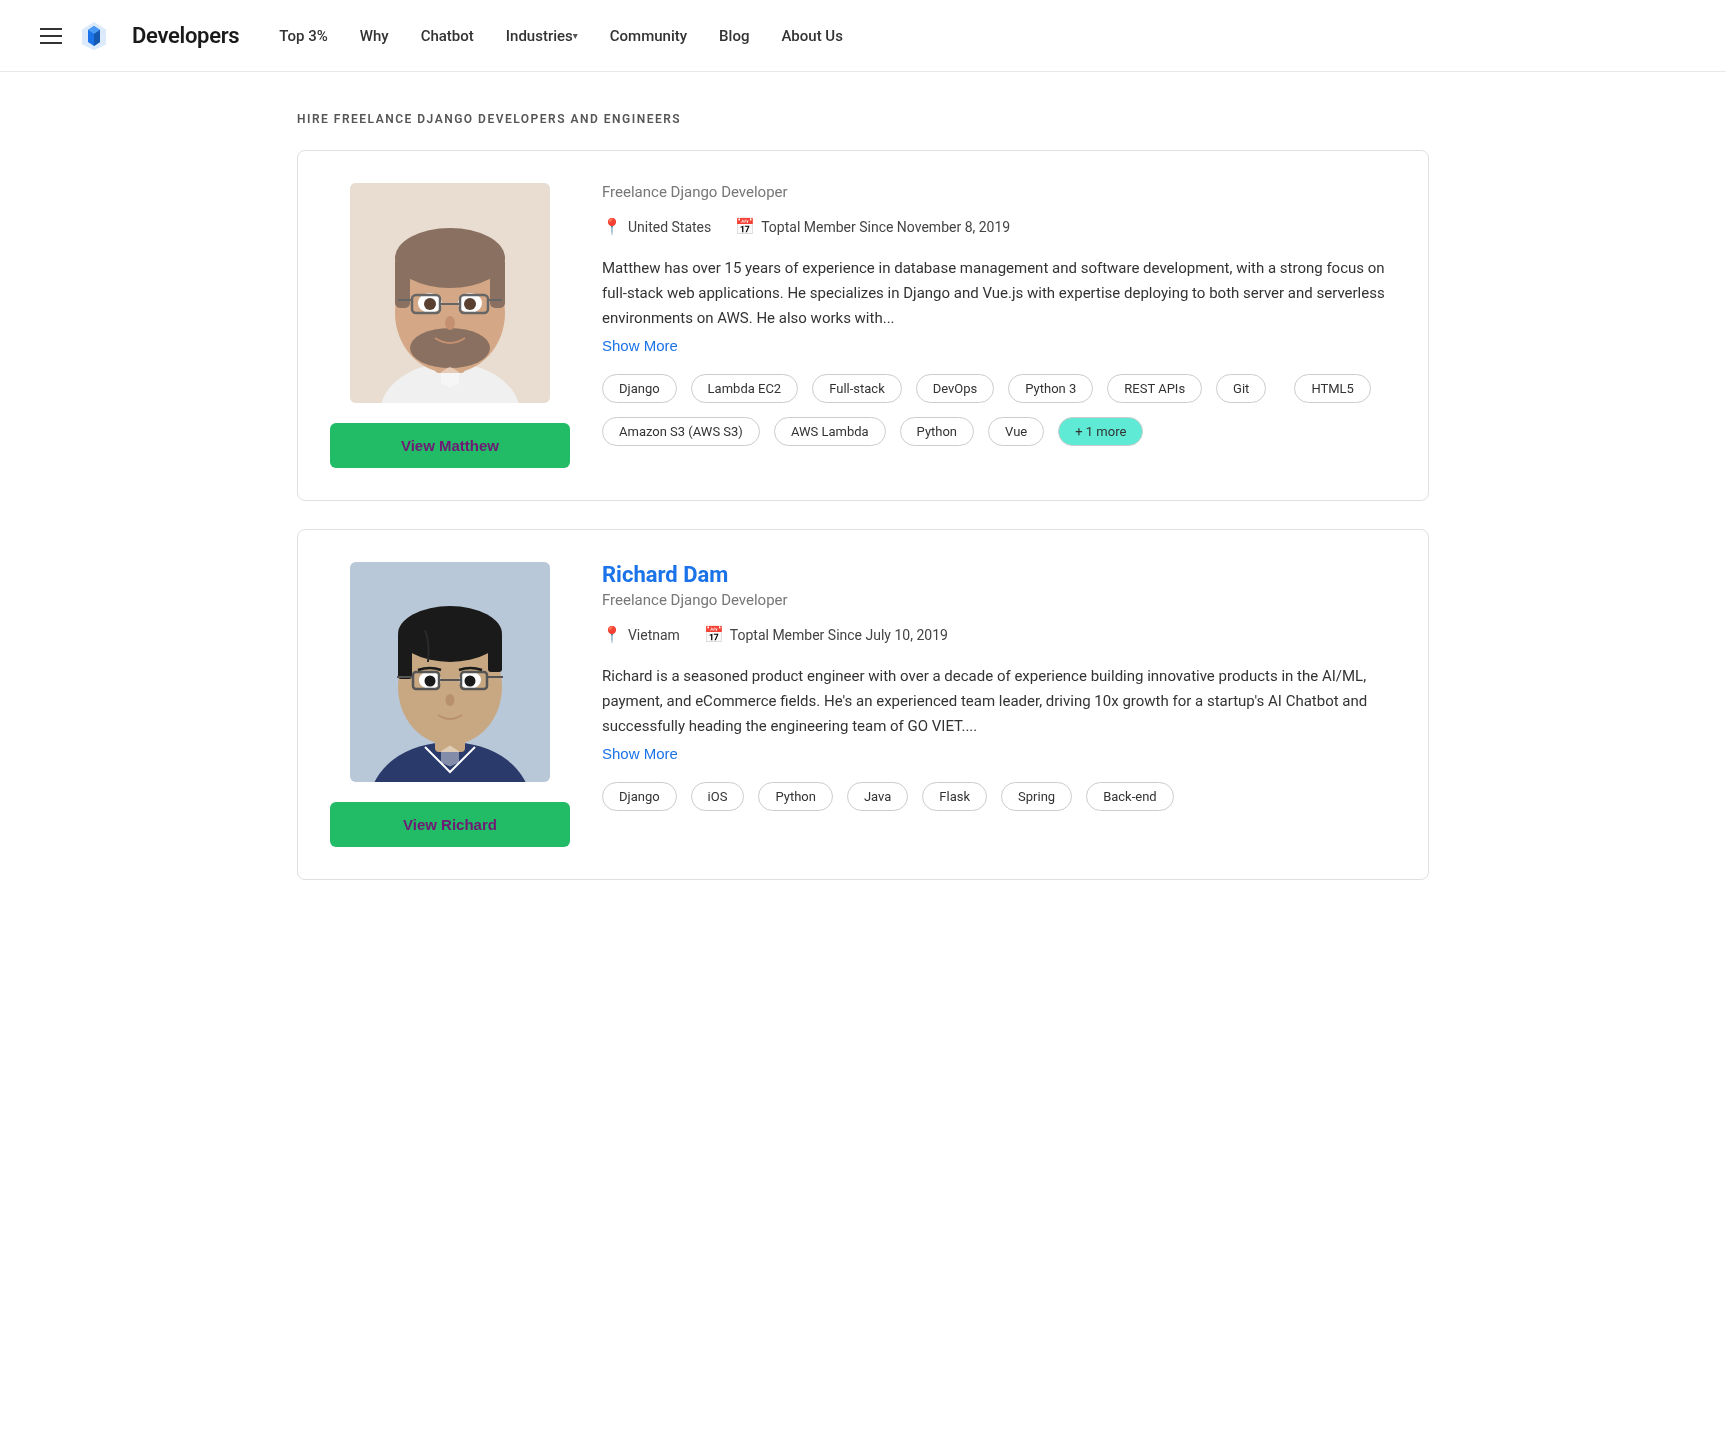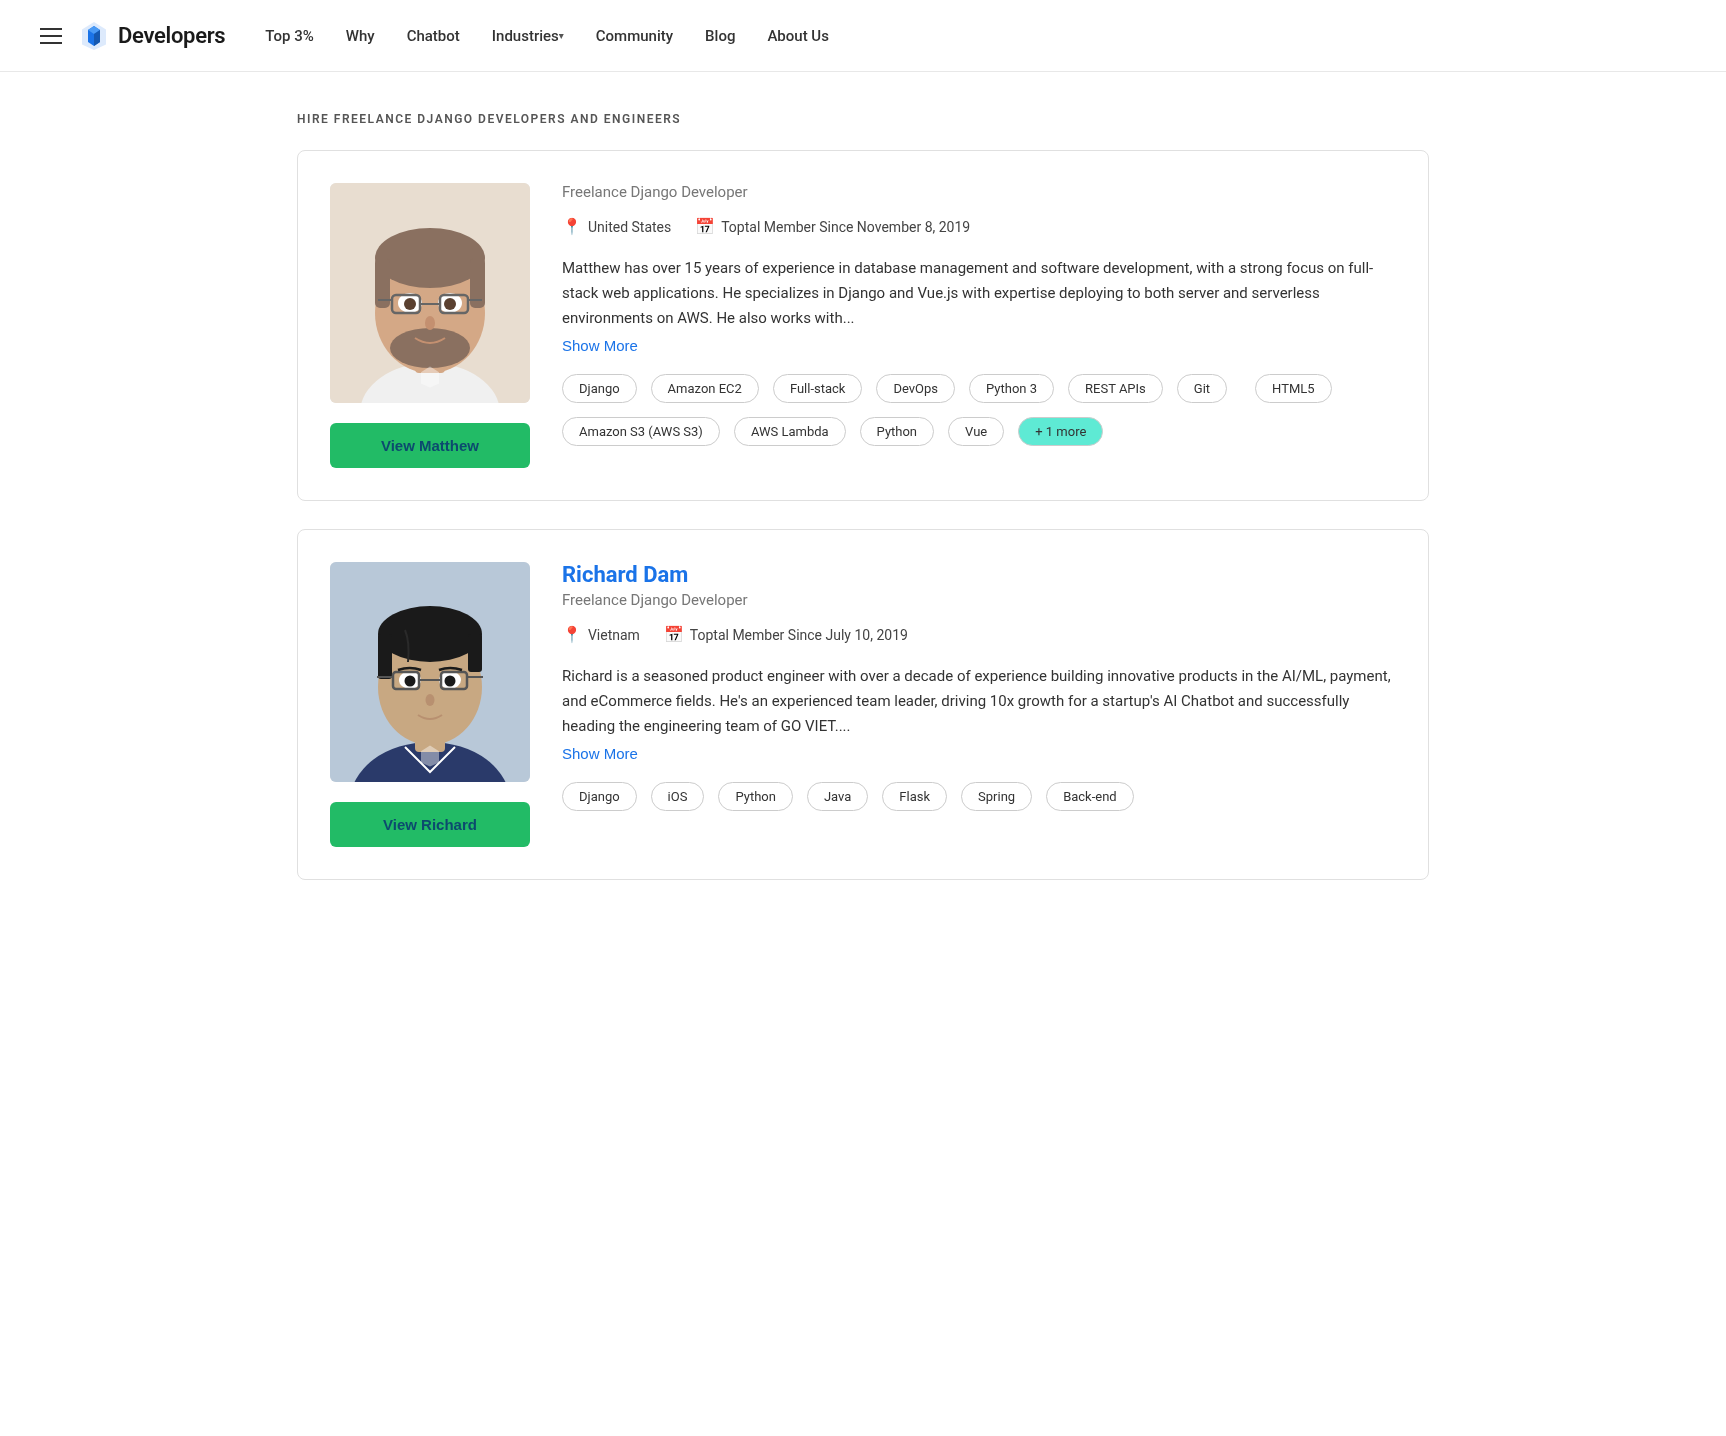--- a/index.html
+++ b/index.html
@@ -12,21 +12,21 @@
       padding: 0 40px;
       height: 72px;
       border-bottom: 1px solid #e8e8e8;
       background: #fff;
     }
     .nav-hamburger {
       display: flex; flex-direction: column; gap: 5px; cursor: pointer; margin-right: 16px;
     }
     .nav-hamburger span { display: block; width: 22px; height: 2px; background: #333; }
     .nav-logo {
-      display: flex; align-items: center; gap: 8px; text-decoration: none; margin-right: 40px;
+      display: flex; align-items: center; gap: 22px; text-decoration: none; margin-right: 40px;
     }
     .nav-logo-icon {
       width: 32px; height: 32px;
     }
     .nav-logo-text {
       font-size: 22px; font-weight: 600; color: #1a1a1a; letter-spacing: -0.3px;
     }
     .nav-links {
       display: flex; align-items: center; gap: 32px; list-style: none;
     }
@@ -84,24 +84,24 @@
     
     .toptal-watermark {
       position: absolute;
       bottom: 10px;
       left: 50%;
       transform: translateX(-50%);
       opacity: 0.7;
     }
     .view-btn {
       display: block;
-      width: 200px;
+      width: 240px;
       padding: 14px;
       background: #22bb66;
-      color: #0c4a6e;
+      color: #701a75;
       border: none;
       border-radius: 6px;
       font-size: 15px;
       font-weight: 600;
       cursor: pointer;
       text-align: center;
       text-decoration: none;
     }
 
     .card-right {
@@ -265,21 +265,21 @@
         </div>
         <div class="meta-item">
           <span class="meta-icon">📅</span>
           <span>Toptal Member Since November 8, 2019</span>
         </div>
       </div>
       <p class="dev-bio">Matthew has over 15 years of experience in database management and software development, with a strong focus on full-stack web applications. He specializes in Django and Vue.js with expertise deploying to both server and serverless environments on AWS. He also works with...</p>
       <button class="show-more">Show More</button>
       <div class="skills-row">
         <span class="skill-tag">Django</span>
-        <span class="skill-tag">Amazon EC2</span>
+        <span class="skill-tag">Lambda EC2</span>
         <span class="skill-tag">Full-stack</span>
         <span class="skill-tag">DevOps</span>
         <span class="skill-tag">Python 3</span>
         <span class="skill-tag">REST APIs</span>
         <span class="skill-tag">Git</span>
         <br style="width:100%; display:block;">
         <span class="skill-tag">HTML5</span>
         <span class="skill-tag">Amazon S3 (AWS S3)</span>
         <span class="skill-tag">AWS Lambda</span>
         <span class="skill-tag">Python</span>

